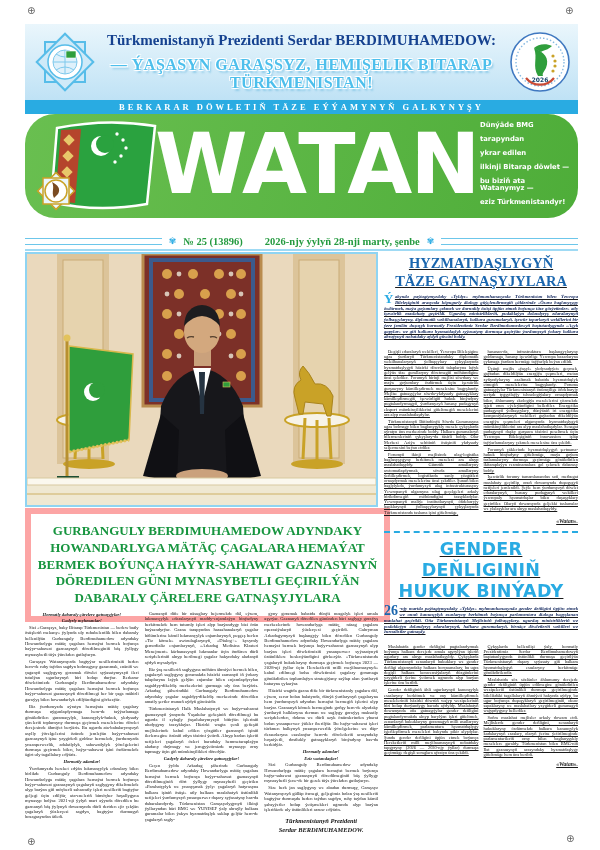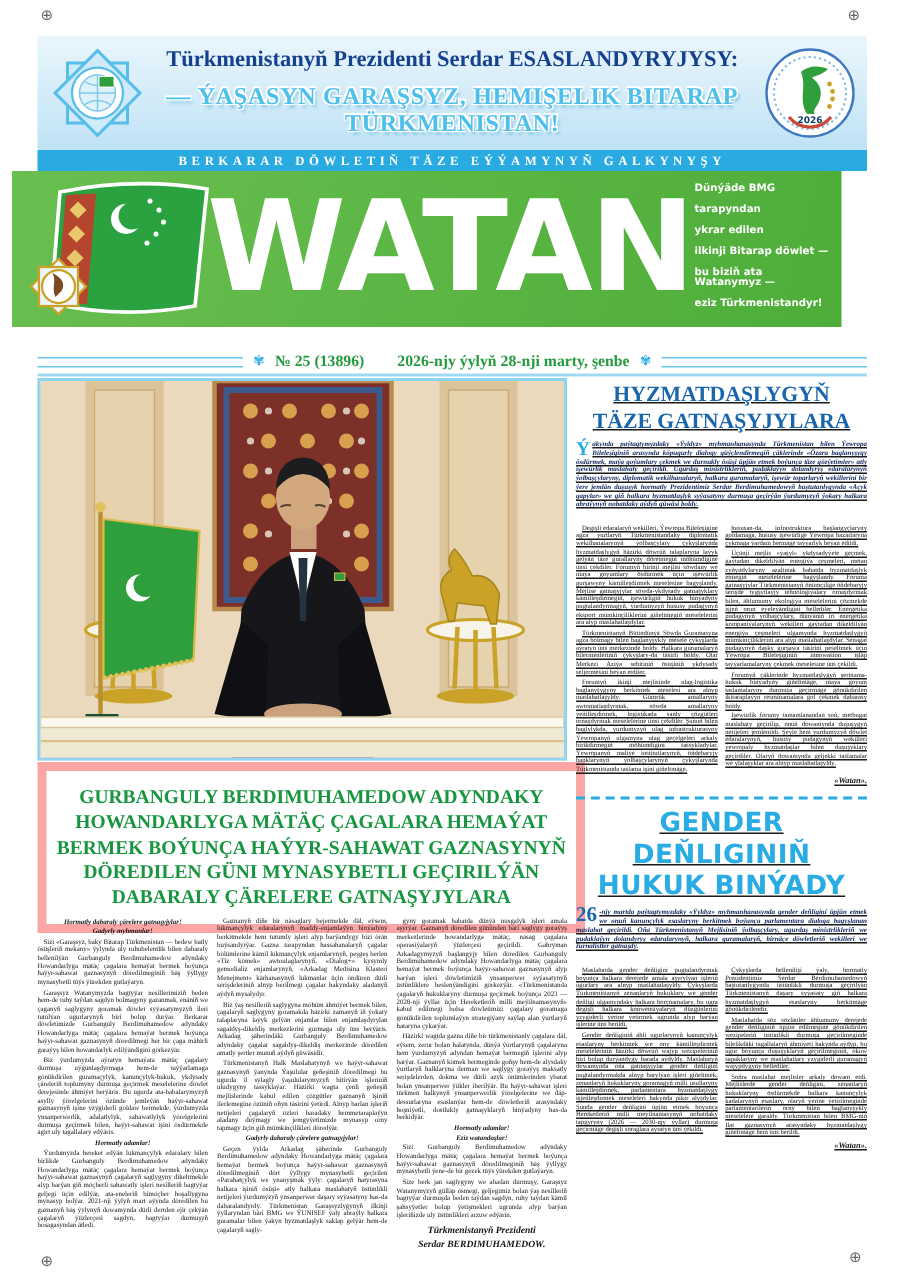--- a/index.html
+++ b/index.html
@@ -17,22 +17,22 @@
   .logo{position:absolute;top:6px;width:64px;height:64px;}
   .logo.left{left:8px;} .logo.right{right:6px;}
 
   
   .bar{position:absolute;left:25px;width:553px;height:14px;background:#29abe2;color:#fff;
        font-weight:bold;text-align:center;line-height:14px;}
   .bar.slogan{top:100px;font-size:8.5px;letter-spacing:3px;}
   .bar.founder{top:218px;font-size:8.5px;letter-spacing:1.2px;}
 
   
-  .masthead{position:absolute;left:8px;top:114px;width:553px;height:104px;
-            background:linear-gradient(105deg,#69bf50,#4ead39);overflow:hidden;}
+  .masthead{position:absolute;left:25px;top:114px;width:553px;height:104px;
+            background:linear-gradient(105deg,#69bf50,#4ead39);overflow:hidden;border-radius:30px;}
   .mast-title{position:absolute;left:130px;right:100px;top:0;height:104px;text-align:center;
               font-family:"DejaVu Sans",sans-serif;font-weight:bold;font-size:84px;line-height:100px;
               letter-spacing:-2px;color:#fff;}
   .mast-tag{position:absolute;right:8px;top:8px;width:90px;color:#fff;
             font-family:"DejaVu Sans",sans-serif;font-weight:bold;font-size:6.8px;}
   .mast-tag p{margin:0 0 6.5px;line-height:1.1;}
   .mast-flag{position:absolute;left:2px;top:2px;}
 
   
   .issue{position:absolute;left:25px;top:233px;width:553px;height:16px;display:flex;align-items:center;
@@ -84,21 +84,21 @@
   <div class="banner">
     <svg class="logo left" viewBox="0 0 64 64">
       <rect x="12" y="12" width="40" height="40" fill="#cfeaf8" stroke="#57bde9" stroke-width="2"></rect>
       <rect x="12" y="12" width="40" height="40" fill="#cfeaf8" stroke="#57bde9" stroke-width="2" transform="rotate(45 32 32)"></rect>
       <circle cx="32" cy="32" r="17" fill="#fff" stroke="#57bde9" stroke-width="1.5"></circle>
       <circle cx="32" cy="32" r="12" fill="#dff1fb" stroke="#7fc9ec"></circle>
       <path d="M20,32 H44 M32,20 V44 M23,24 Q32,30 41,24 M23,40 Q32,34 41,40" stroke="#7fc9ec" fill="none" stroke-width="1"></path>
       <rect x="33" y="21" width="10" height="7" fill="#2f9e3c" stroke="#fff" stroke-width=".6"></rect>
     </svg>
     <div class="banner-center">
-      <div class="banner-l1">Türkmenistanyň Prezidenti Serdar ESASLANDYRYJYSY:</div>
+      <div class="banner-l1">Türkmenistanyň Prezidenti Serdar BERDIMUHAMEDOW:</div>
       <div class="banner-l2">— ÝAŞASYN GARAŞSYZ, HEMIŞELIK BITARAP TÜRKMENISTAN!</div>
     </div>
     <svg class="logo right" viewBox="0 0 64 64">
       <circle cx="32" cy="32" r="29" fill="#fff" stroke="#3f78c0" stroke-width="1.6"></circle>
       <circle cx="32" cy="32" r="24" fill="none" stroke="#86b9e2" stroke-width="1.4" stroke-dasharray="1.5,2"></circle>
       <path d="M30,46 C24,36 30,28 26,18 C36,22 42,28 38,38 C36,42 34,43 35,46 Z" fill="#2f9e3c"></path>
       <path d="M26,18 C30,14 38,13 44,16 C40,20 36,20 33,22 Z" fill="#2f9e3c"></path>
       <circle cx="45" cy="26" r="1.6" fill="#caa227"></circle>
         <circle cx="47" cy="31" r="1.6" fill="#caa227"></circle>
       <circle cx="47" cy="36" r="1.6" fill="#caa227"></circle>

